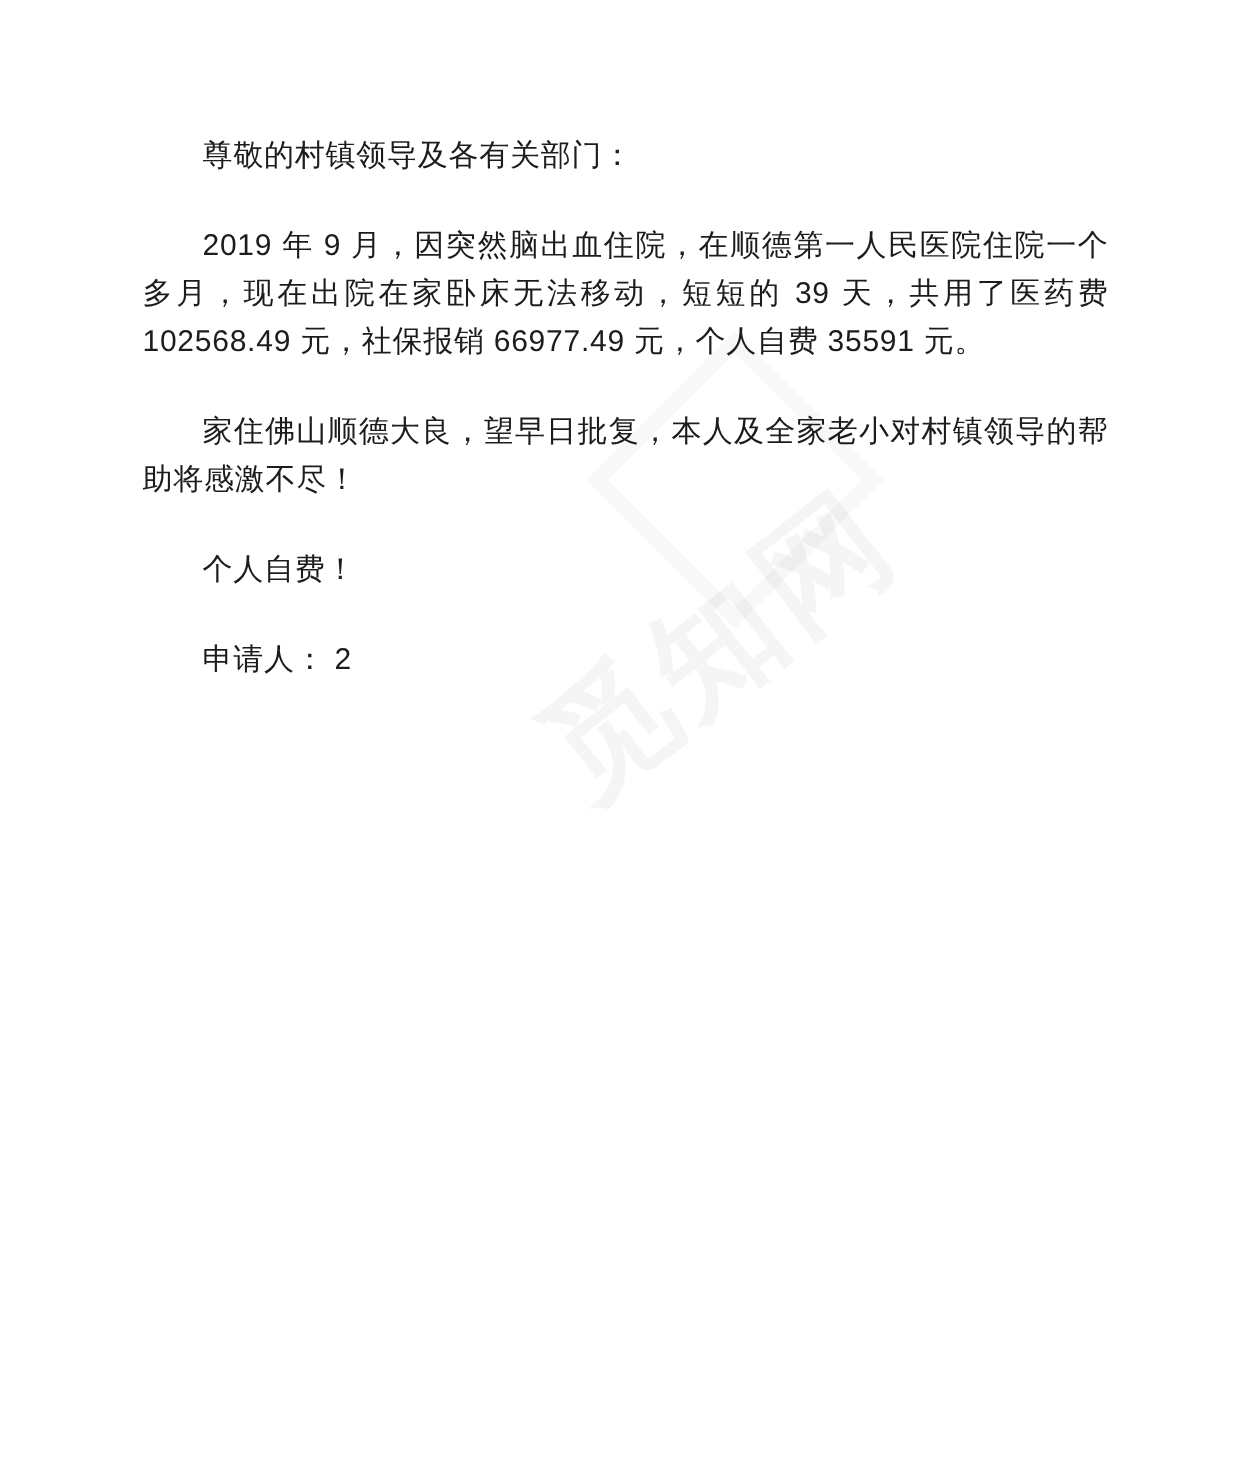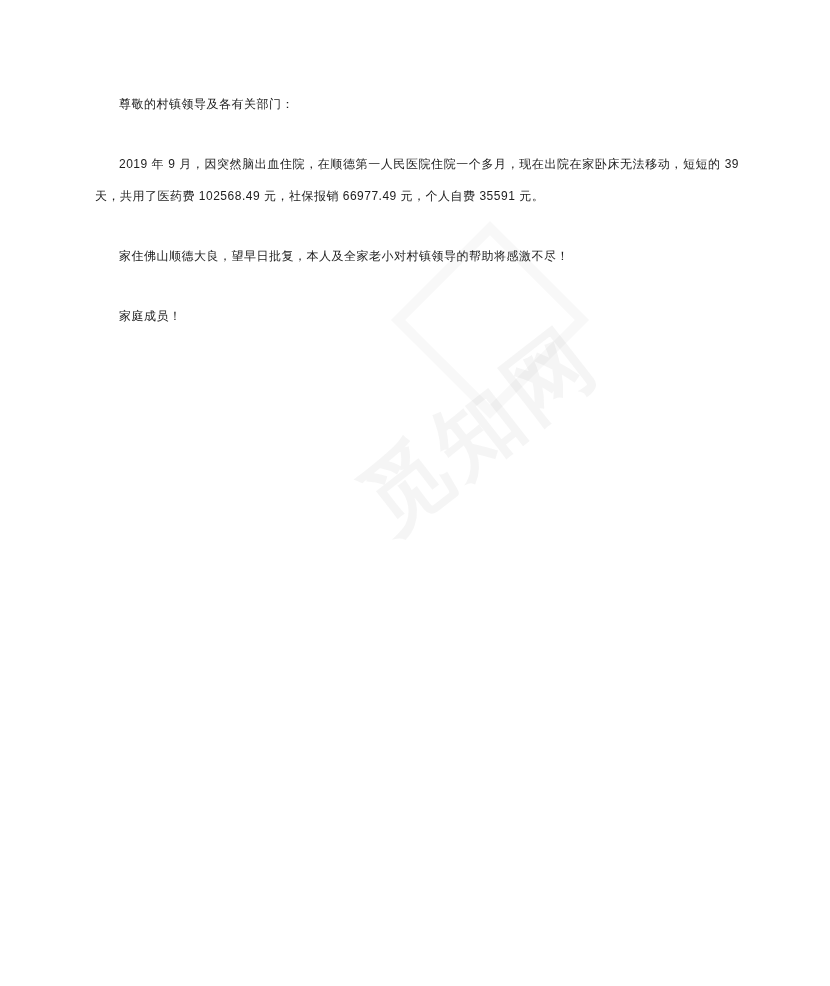--- a/index.html
+++ b/index.html
@@ -20,21 +20,21 @@
     box-sizing: border-box;
   }
   .content {
     position: absolute;
     top: 88px;
     left: 95px;
     width: 644px;
   }
   .para {
     margin: 0 0 28px 0;
-    font-size: 12px;
+    font-size: 20px;
     line-height: 32px;
     text-indent: 2em;
     text-align: justify;
     letter-spacing: 0.5px;
     color: #1c1c1c;
   }
   .para.signature {
     margin-top: 6px;
   }
   .watermark {
@@ -79,17 +79,18 @@
     <p class="para">尊敬的村镇领导及各有关部门：</p>
 
 
     <p class="para">2019 年 9 月，因突然脑出血住院，在顺德第一人民医院住院一个多月，现在出院在家卧床无法移动，短短的 39 天，共用了医药费 102568.49 元，社保报销 66977.49 元，个人自费 35591 元。</p>
 
 
 
 
     <p class="para">家住佛山顺德大良，望早日批复，本人及全家老小对村镇领导的帮助将感激不尽！</p>
 
-    <p class="para">家庭成员！</p>
+    <p class="para">个人自费！</p>
 
+    <p class="para signature">申请人：    2</p>
 
   </div>
 </div>
 
 </body></html>

